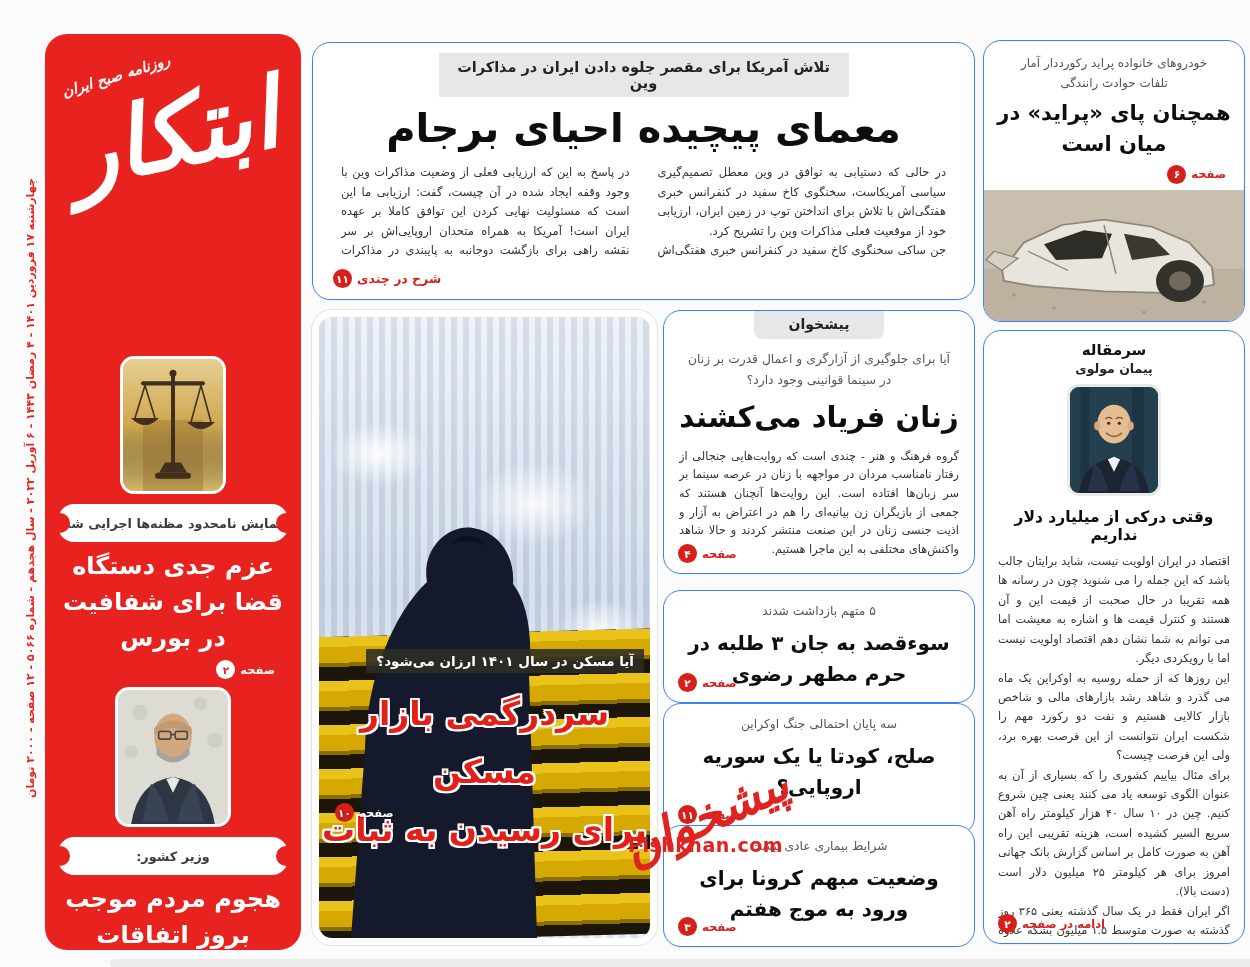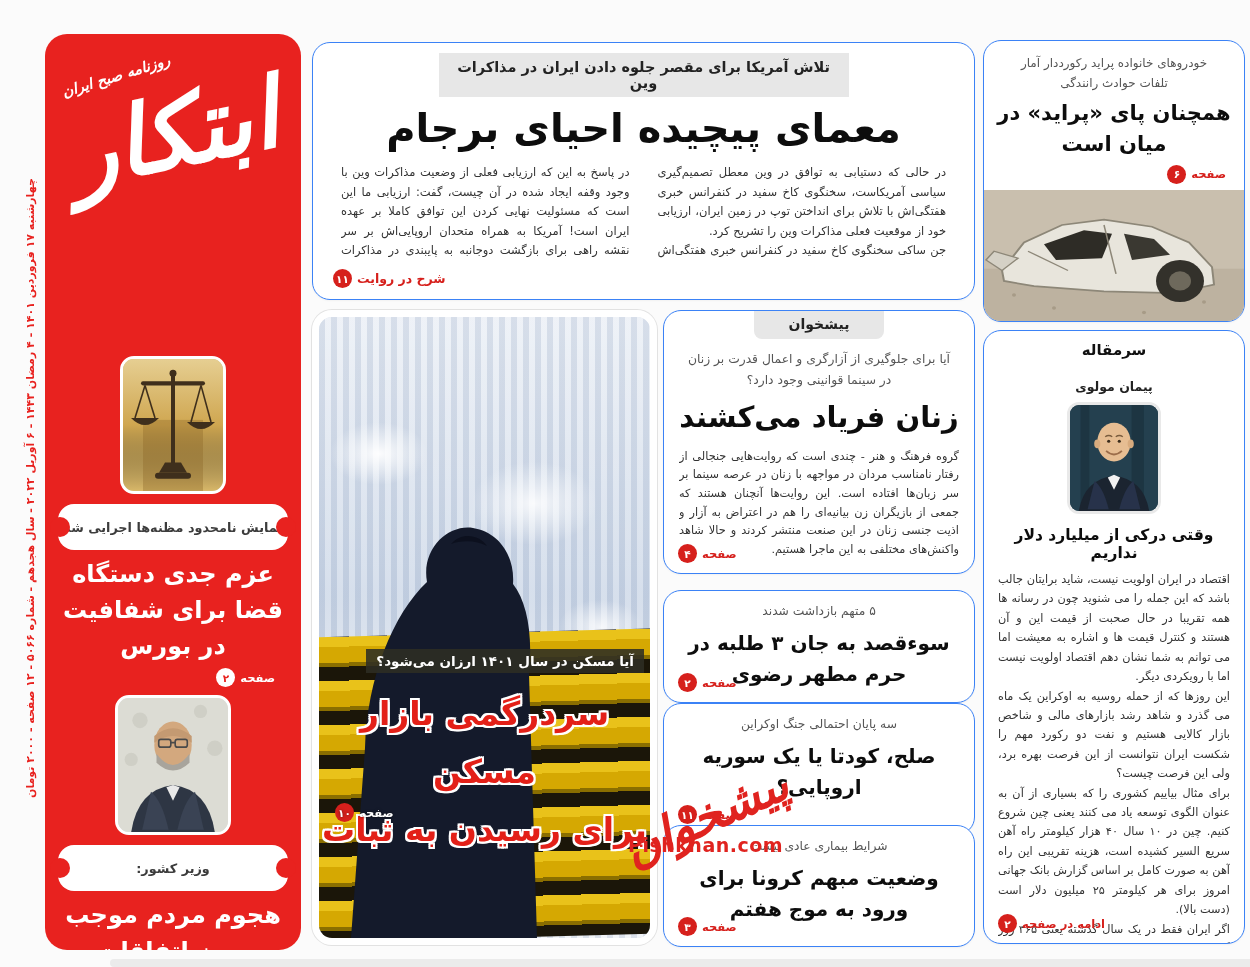--- a/index.html
+++ b/index.html
@@ -11,21 +11,21 @@
 
   
   .masthead { position:absolute; left:45px; top:34px; width:256px; height:916px; background:#e8221f; border-radius:22px; overflow:hidden; }
   .mh-swoosh { position:absolute; right:-30px; top:-40px; width:120px; height:120px; border:16px solid #fff; border-radius:50%; border-color:#fff transparent transparent transparent; transform:rotate(40deg); opacity:.95; }
   .mh-tagline { position:absolute; left:6px; top:34px; width:130px; color:#fff; font-size:14.5px; font-weight:700; font-style:italic; text-align:center; transform:rotate(-17deg); }
   .mh-logo { position:absolute; left:0; right:0; top:52px; text-align:center; color:#fff; font-size:96px; font-weight:800; font-style:italic; line-height:1; transform:rotate(-12deg); letter-spacing:-4px; }
   .mh-flow { position:absolute; left:0; right:0; top:322px; display:flex; flex-direction:column; align-items:center; }
   .mh-fig { border:3px solid #fff; border-radius:14px; overflow:hidden; background:#ddd; }
   .fig-scales { width:106px; height:138px; }
   .fig-minister { width:116px; height:140px; }
-  .pill { position:relative; width:calc(100% - 26px); height:46px; background:#fff; border-radius:16px; display:flex; align-items:center; justify-content:center; color:#3c3c3c; font-weight:700; font-size:12.8px; }
+  .pill { position:relative; width:calc(100% - 26px); height:38px; background:#fff; border-radius:16px; display:flex; align-items:center; justify-content:center; color:#3c3c3c; font-weight:700; font-size:12.8px; }
   .pill::before, .pill::after { content:""; position:absolute; width:20px; height:20px; border-radius:50%; background:#e8221f; top:50%; transform:translateY(-50%); }
   .pill::before { right:-8px; } .pill::after { left:-8px; }
   .mh-headline { color:#fff; font-weight:800; font-size:24px; line-height:1.5; text-align:center; padding:6px 14px 2px; }
   .mh-page { align-self:flex-start; margin:2px 0 0 0; padding-right:26px; display:flex; align-items:center; gap:5px; color:#fff; font-size:11.5px; font-weight:700; }
   .pin { width:19px; height:19px; border-radius:50%; display:flex; align-items:center; justify-content:center; font-size:10.5px; font-weight:700; }
   .pin-white { background:#fff; color:#e8221f; }
   .pin-red { background:#d6201c; color:#fff; }
 
   
   .dateline { position:absolute; left:24px; top:178px; height:612px; width:20px; writing-mode:vertical-rl; transform:rotate(180deg); color:#e8221f; font-size:11px; font-weight:700; letter-spacing:.5px; white-space:nowrap; }
@@ -70,21 +70,21 @@
 
   
   .pride-card { left:983px; top:40px; width:262px; height:282px; text-align:center; overflow:hidden; display:flex; flex-direction:column; }
   .pride-kicker { margin:12px 24px 0; color:#555; font-size:12px; line-height:1.7; }
   .pride-headline { margin:4px 10px 0; color:#0d0d0d; font-size:21px; font-weight:900; line-height:1.5; }
   .pride-page { margin:4px 0 6px 0; padding-right:18px; align-self:flex-start; display:flex; align-items:center; gap:5px; color:#d6201c; font-weight:700; font-size:11.5px; }
   .pride-photo { margin-top:auto; height:150px; width:100%; }
 
   .editorial-card { left:983px; top:330px; width:262px; height:614px; text-align:center; overflow:hidden; }
   .ed-label { margin-top:10px; font-size:15px; font-weight:800; color:#111; }
-  .ed-author { margin-top:20px; font-size:12.5px; font-weight:700; color:#222; }
+  .ed-author { margin-top:2px; font-size:12.5px; font-weight:700; color:#222; }
   .ed-portrait { margin:8px auto 0; width:94px; height:112px; border:3px solid #e9e9e9; border-radius:12px; overflow:hidden; background:#24404f; }
   .ed-headline { margin:12px 12px 0; font-size:15.5px; font-weight:900; color:#0d0d0d; }
   .ed-body { margin:8px 14px 0; height:388px; overflow:hidden; font-size:11.3px; line-height:1.72; text-align:justify; color:#333; white-space:pre-line; }
   .ed-more { position:absolute; left:14px; bottom:10px; display:flex; align-items:center; gap:5px; color:#d6201c; font-weight:700; font-size:11.5px; }
 
   
   .watermark { position:absolute; left:618px; top:788px; z-index:9; color:#e0231f; text-align:center; pointer-events:none; }
   .wm-fa { display:block; font-size:48px; font-weight:900; font-style:italic; transform:rotate(-24deg); }
   .wm-en { display:block; font-size:19px; font-weight:700; margin-top:-10px; letter-spacing:.5px; }
 
@@ -163,21 +163,21 @@
     </div>
   </aside>
 
   <section class="card lead-card">
     <div class="kicker-strip">تلاش آمریکا برای مقصر جلوه دادن ایران در مذاکرات وین</div>
     <h1 class="lead-headline">معمای پیچیده احیای برجام</h1>
     <div class="lead-body">در حالی که دستیابی به توافق در وین معطل تصمیم‌گیری سیاسی آمریکاست، سخنگوی کاخ سفید در کنفرانس خبری هفتگی‌اش با تلاش برای انداختن توپ در زمین ایران، ارزیابی خود از موقعیت فعلی مذاکرات وین را تشریح کرد.
 جن ساکی سخنگوی کاخ سفید در کنفرانس خبری هفتگی‌اش در پاسخ به این که ارزیابی فعلی از وضعیت مذاکرات وین با وجود وقفه ایجاد شده در آن چیست، گفت: ارزیابی ما این است که مسئولیت نهایی کردن این توافق کاملا بر عهده ایران است! آمریکا به همراه متحدان اروپایی‌اش بر سر نقشه راهی برای بازگشت دوجانبه به پایبندی در مذاکرات وین مذاکره کرده است. رئیس جمهور در صورتی که بازگشت به توافق در راستای منافع ملی ما باشد، به آن باز خواهد گشت. ما و متحدان‌مان هر دو آماده‌ایم توافقی قوی را نهایی کنیم، مادامی که ایران هم آماده انجام دادن این کار باشد.
 ساکی ادامه داد: اگرچه ما شاهد بوده‌ایم ایران مسائلی را مطرح کرده است که هیچ ارتباطی به پایبندی دوجانبه به توافق ندارد. این [پایبندی دوجانبه] چیزی است که روی آن تمرکز داریم و هدف ماست. وی افزود که ما ایران را تشویق می‌کنیم به جای این که به دنبال مسائل تعیین‌تکلیف نشده‌ای باشد که به ادعای وی خارج از چارچوب وین هستند و به جای مقصر دانستن دیگران به خاطر وقفه ایجاد شده در مذاکرات وین، روی توافق مذاکره‌شده در وین تمرکز کند.</div>
     <div class="more">
-      <span>شرح در روایت</span>
+      <span>شرح در چندی</span>
       <span class="pin pin-red">۱۱</span>
     </div>
   </section>
 
   <section class="photo-card">
     <div class="city"></div>
     <div class="bench"></div>
     <svg class="hooded-figure" viewBox="0 0 230 420" preserveAspectRatio="none">
       <path d="M96 64 C90 30 118 6 142 10 C168 14 184 38 182 66 C196 84 202 116 198 156 L206 420 L20 420 L34 230 C36 160 62 96 96 64 Z" fill="#141a2b"></path>
       <path d="M120 26 C130 14 148 16 156 28 C146 22 130 22 120 26 Z" fill="#0c101e"></path>

